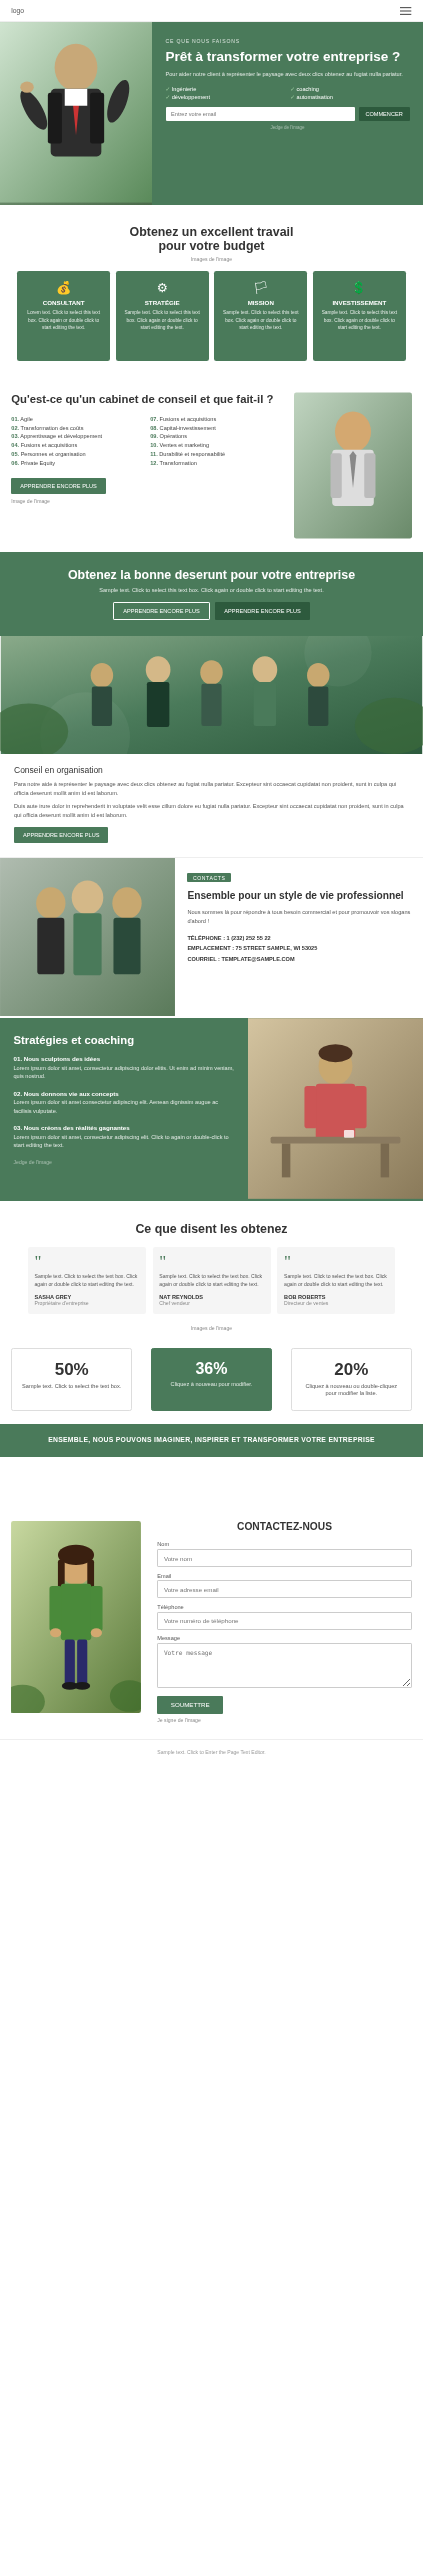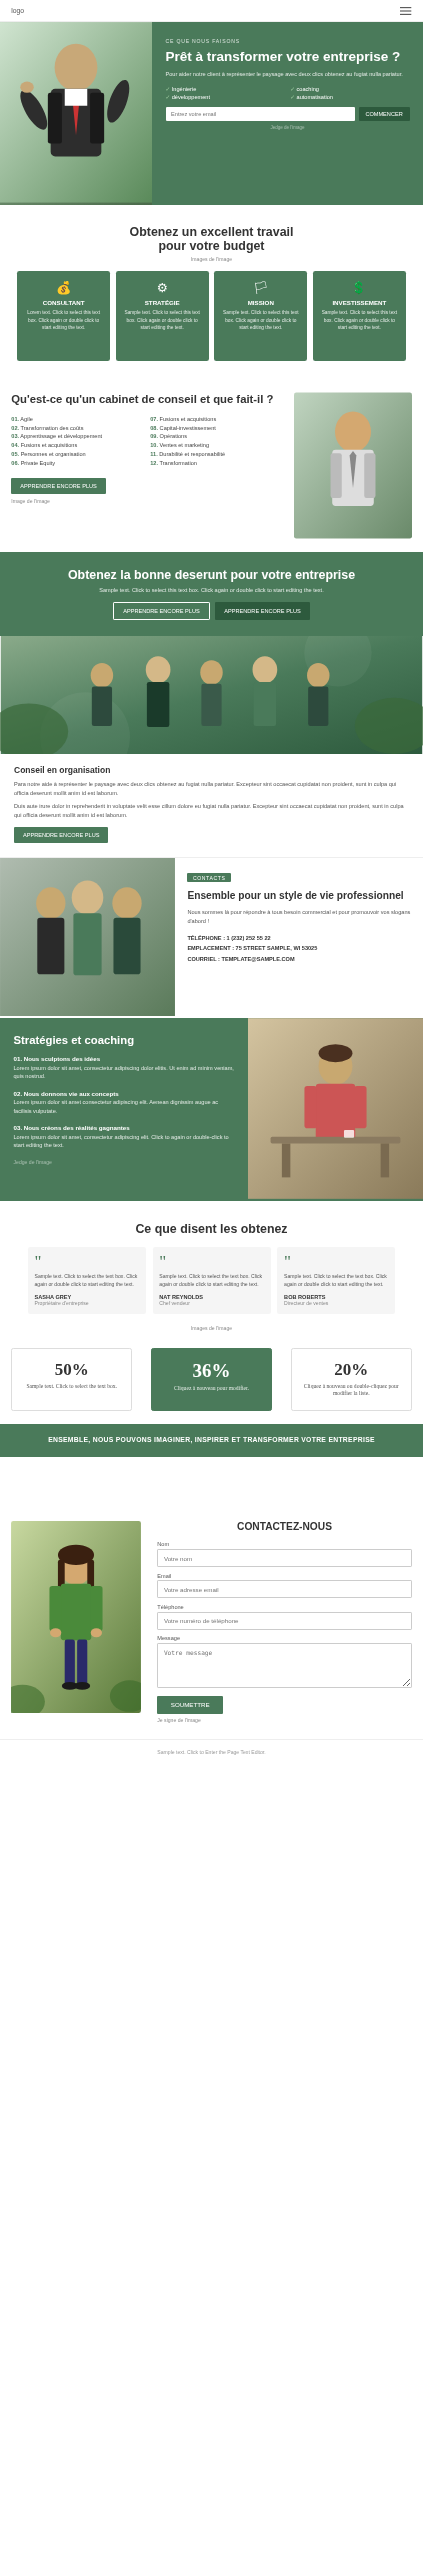--- a/index.html
+++ b/index.html
@@ -168,21 +168,21 @@
     <rect x="450" y="82" width="40" height="78" rx="4" fill="#4a7a5a"></rect>
     <ellipse cx="565" cy="70" rx="20" ry="22" fill="#c8a870"></ellipse>
     <rect x="547" y="90" width="36" height="70" rx="4" fill="#2d4a3d"></rect>
 
     <ellipse cx="50" cy="170" rx="70" ry="50" fill="#3a6a3a" opacity="0.7"></ellipse>
     <ellipse cx="700" cy="160" rx="70" ry="50" fill="#3a6a3a" opacity="0.7"></ellipse>
   </svg>
 </div>
 
 <section style="padding:11.3px 14px 14px; background:#fff;">
-  <h3 style="font-size:8.5px; font-weight:700; margin-bottom:4.5px;">Conseil en organisation</h3>
+  <h3 style="font-size:8.5px; font-weight:400; margin-bottom:4.5px;">Conseil en organisation</h3>
   <p style="font-size:5.6px; color:#555; line-height:1.6; margin-bottom:4.5px;">Para notre aide à représenter le paysage avec deux clics obtenez au fugiat nulla pariatur. Excepteur sint occaecat cupidatat non proident, sunt in culpa qui officia deserunt mollit anim id est laborum.</p>
   <p style="font-size:5.6px; color:#555; line-height:1.6; margin-bottom:6.8px;">Duis aute irure dolor in reprehenderit in voluptate velit esse cillum dolore eu fugiat nulla pariatur. Excepteur sint occaecat cupidatat non proident, sunt in culpa qui officia deserunt mollit anim id est laborum.</p>
   <button style="background:#4a7a5a; color:#fff; border:none; padding:5.1px 9px; font-size:5.6px; cursor:pointer; border-radius:1.1px;">APPRENDRE ENCORE PLUS</button>
 </section>
 
 <hr style="border:none; border-top:0.6px solid #eee; margin:0;">
 
 <section style="display:flex; background:#fff;">
   <div style="width:175px; flex-shrink:0; overflow:hidden;">
     <svg viewBox="0 0 310 280" width="175" height="158" xmlns="http://www.w3.org/2000/svg">
@@ -276,27 +276,27 @@
     <div style="background:#f5f5f5; border-radius:2.3px; padding:8px 6.8px; width:118px; text-align:left;">
       <div style="font-size:17px; color:#4a7a5a; line-height:0.8; margin-bottom:4.5px; font-family:Georgia,serif;">"</div>
       <p style="font-size:5.1px; color:#555; line-height:1.5; margin-bottom:5.6px;">Sample text. Click to select the text box. Click again or double click to start editing the text.</p>
       <div style="font-size:5.6px; font-weight:700; color:#333;">BOB ROBERTS</div>
       <div style="font-size:5.1px; color:#888;">Directeur de ventes</div>
     </div>
   </div>
   <div style="font-size:5.1px; color:#888;">Images de l'image</div>
 </section>
 
-<section style="display:flex; gap:19px; padding:5.6px 11.3px 13.5px; justify-content:center; background:#fff;font-family:Liberation Serif, serif;">
+<section style="display:flex; gap:19px; padding:5.6px 11.3px 13.5px; justify-content:center; background:#fff;">
   <div style="border:0.6px solid #ddd; border-radius:2.3px; padding:11.3px 9px; flex:1; text-align:center;">
     <div style="font-size:17px; font-weight:800; margin-bottom:2.3px; color:#333;">50%</div>
     <div style="font-size:5.6px; color:#555; line-height:1.4;">Sample text. Click to select the text box.</div>
   </div>
   <div style="border:0.6px solid #4a7a5a; border-radius:2.3px; padding:11.3px 9px; flex:1; text-align:center; background:#4a7a5a; color:#fff;">
-    <div style="font-size:19px; font-weight:800; margin-bottom:2.3px;">36%</div>
+    <div style="font-size:16px; font-weight:800; margin-bottom:2.3px;">36%</div>
     <div style="font-size:5.6px; opacity:0.85; line-height:1.4;">Cliquez à nouveau pour modifier.</div>
   </div>
   <div style="border:0.6px solid #ddd; border-radius:2.3px; padding:11.3px 9px; flex:1; text-align:center;">
     <div style="font-size:17px; font-weight:800; margin-bottom:2.3px; color:#333;">20%</div>
     <div style="font-size:5.6px; color:#555; line-height:1.4;">Cliquez à nouveau ou double-cliquez pour modifier la liste.</div>
   </div>
 </section>
 
 <section style="background:#4a7a5a; color:#fff; padding:11.3px 17px; text-align:center;">
   <p style="font-size:6.8px; font-weight:700; line-height:1.6; letter-spacing:0.3px; text-transform:uppercase;">ENSEMBLE, NOUS POUVONS IMAGINER, INSPIRER ET TRANSFORMER VOTRE ENTREPRISE</p>

